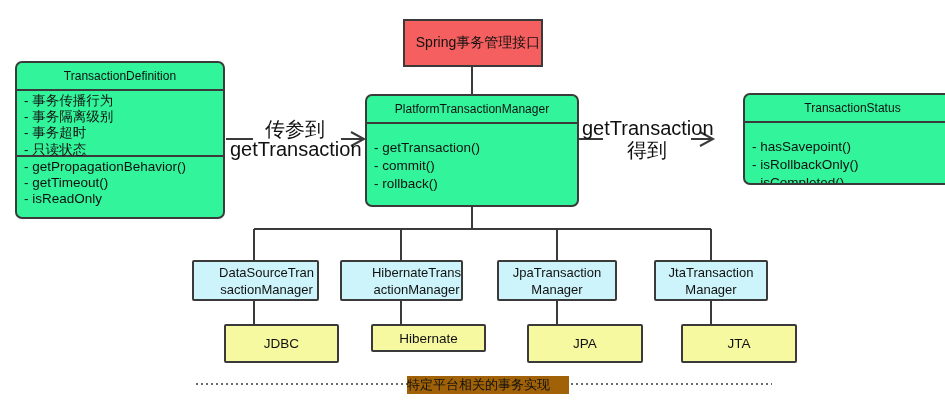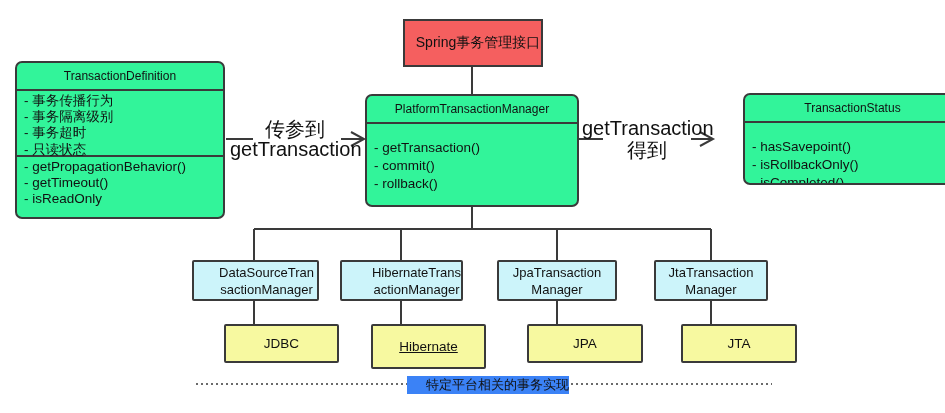--- a/index.html
+++ b/index.html
@@ -41,26 +41,26 @@
   .lbl-get-bottom{left:582px;top:142px;}
 
   .impl{background:var(--cyan);font-size:13px;line-height:17px;border-radius:2px;}
   .impl.c1{left:192px;top:260px;width:127px;height:41px;padding-left:22px;}
   .impl.c2{left:340px;top:260px;width:123px;height:41px;padding-left:30px;}
   .impl.c3{left:497px;top:260px;width:120px;height:41px;}
   .impl.c4{left:654px;top:260px;width:114px;height:41px;}
 
   .plat{background:var(--yellow);font-size:13.5px;border-radius:2px;margin-left:28px;}
   .plat.c1{left:196px;top:324px;width:115px;height:39px;}
-  .plat.c2{left:343px;top:324px;width:115px;height:45px;text-decoration:underline;}
+  .plat.c2{left:343px;top:324px;width:115px;height:28px;}
   .plat.c3{left:499px;top:324px;width:116px;height:39px;}
   .plat.c4{left:653px;top:324px;width:116px;height:39px;}
 
-  .footer-caption{position:absolute;left:407px;top:376px;width:162px;text-align:right;
-                  background:#3b82f6;font-size:13px;}
+  .footer-caption{position:absolute;left:407px;top:376px;width:162px;text-align:left;
+                  background:#a16207;font-size:13px;}
 </style>
 </head>
 <body>
 
 <div class="stage">
 
   <svg class="wires">
 
     <line class="wire" x1="472" y1="67" x2="472" y2="94"></line>
 

